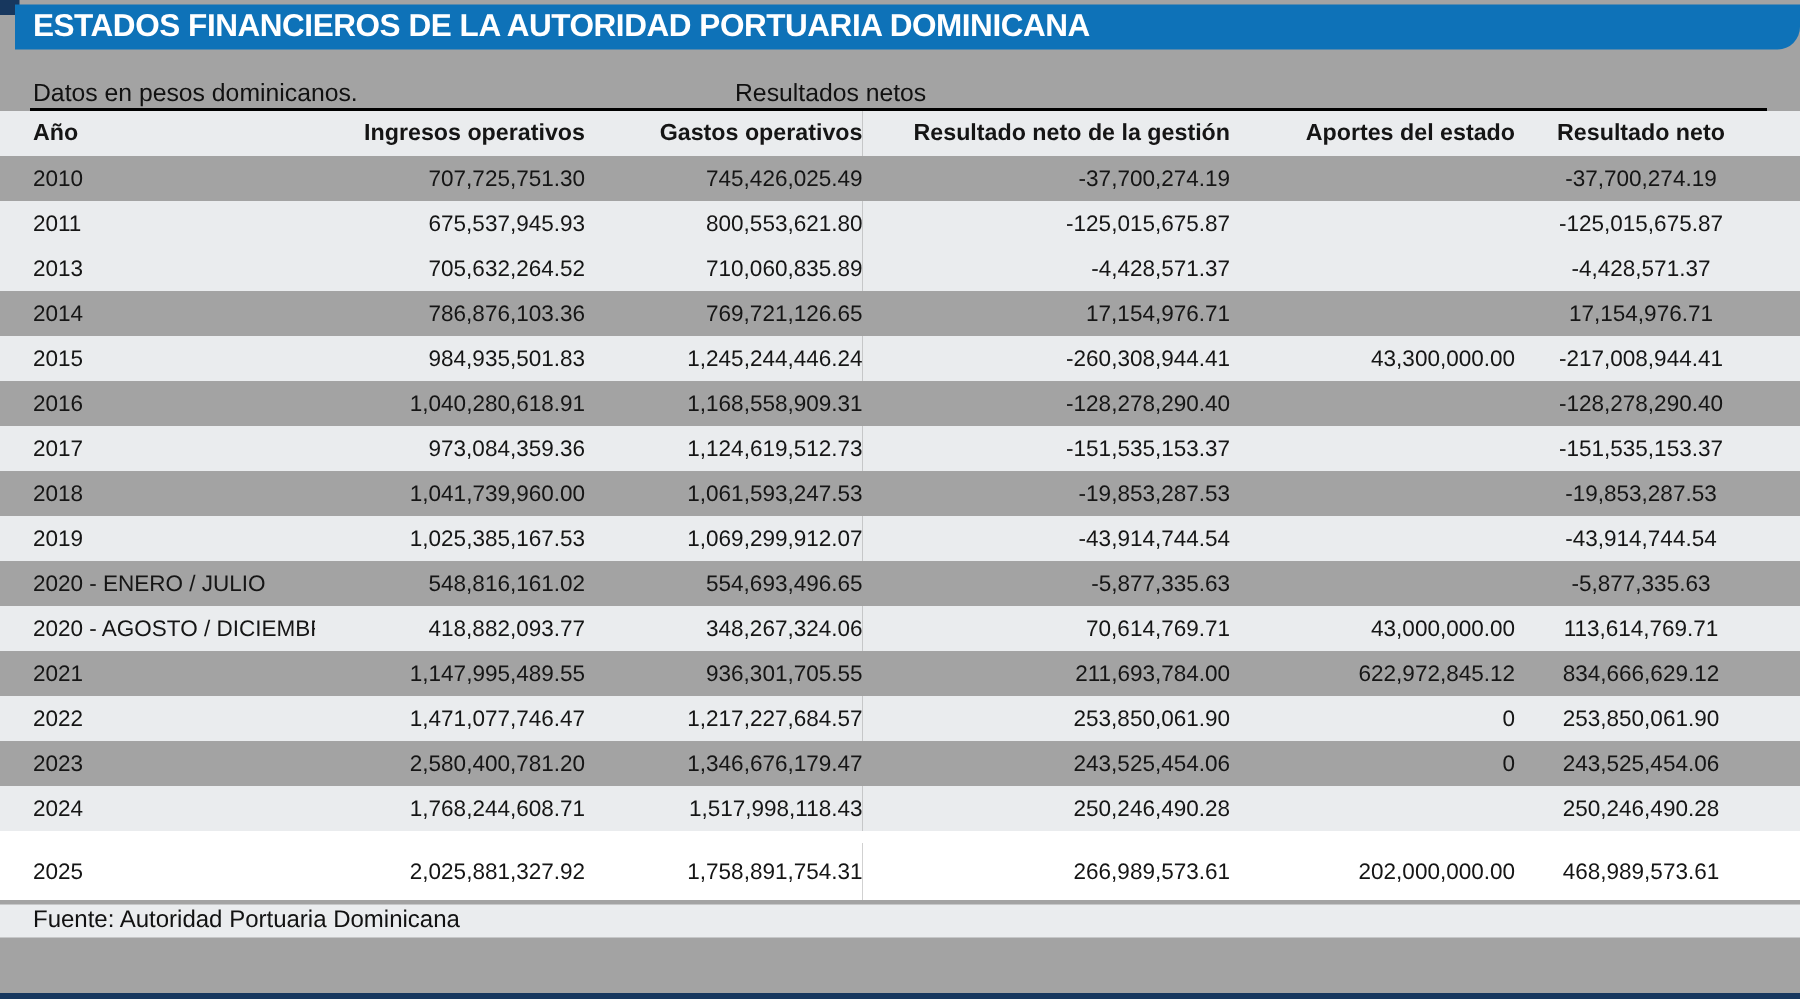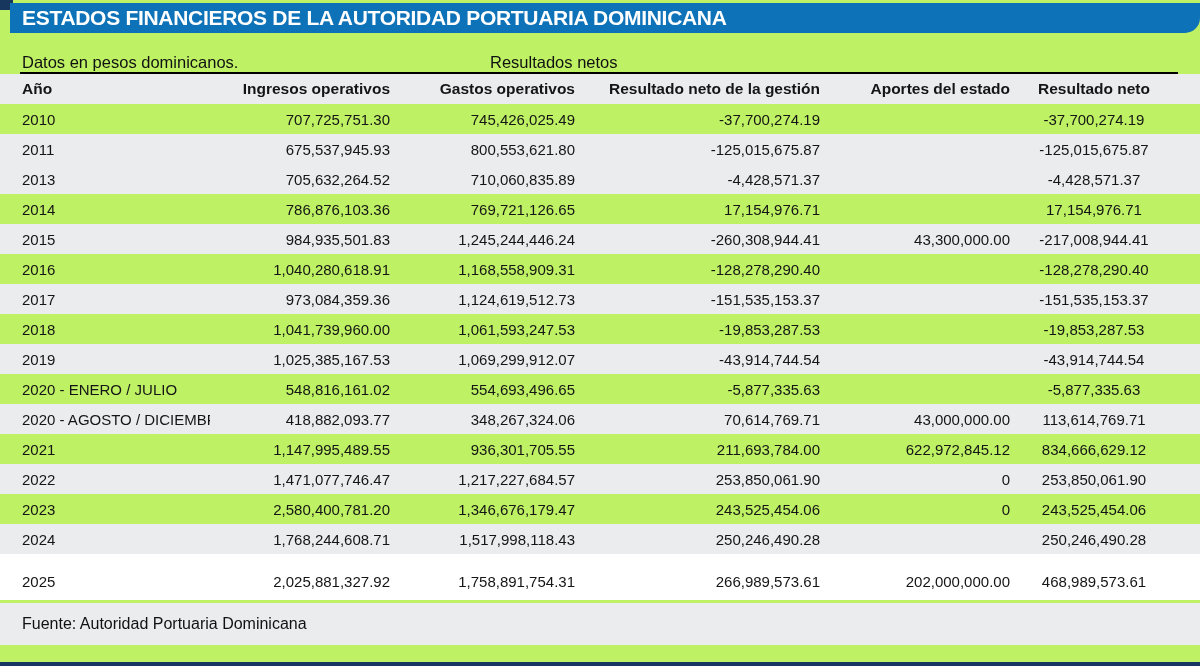--- a/index.html
+++ b/index.html
@@ -1,19 +1,19 @@
 <!DOCTYPE html>
 <html><head>
 <meta charset="utf-8">
 <style>
   * { margin:0; padding:0; box-sizing:border-box; }
   body { background:#ffffff; font-family:"Liberation Sans", sans-serif; }
   .page {
     position:relative; width:1200px; height:666px;
-    background:#bef264; overflow:hidden; color:#111;
+    background:#a3a3a3; overflow:hidden; color:#111;
   }
   
   .header-wrap { position:relative; height:33px; }
   .corner-accent {
     position:absolute; left:0; top:0; width:13px; height:10px;
     background:#17375E;
   }
   .title-bar {
     position:absolute; left:10px; right:0; top:3px; height:30px;
     background:#0E72B8; border-bottom-right-radius:15px;
@@ -40,21 +40,21 @@
   th { font-weight:bold; font-size:15.5px; }
   .colhead { background:#EAECEE; }
   th:first-child, td:first-child { text-align:left; padding-left:22px; }
   th:not(:first-child), td:not(:first-child) { text-align:right; }
   th:last-child, td:last-child { padding-right:22px;text-align:center; }
   tr.stripe td { background:#EAECEE; }
   tr.spacer td { height:8px; background:#fff; }
   tr.highlight td { height:38px; background:#fff; }
   
   .footer {
-    height:42px; background:#EAECEE; margin-top:3px;
+    height:22px; background:#EAECEE; margin-top:3px;
     display:flex; align-items:center; padding-left:22px;
     font-size:16px; color:#111;
   }
   .bottom-line {
     position:absolute; left:0; right:0; bottom:0; height:4px;
     background:#17375E;
   }
 </style>
 </head>
 <body>

